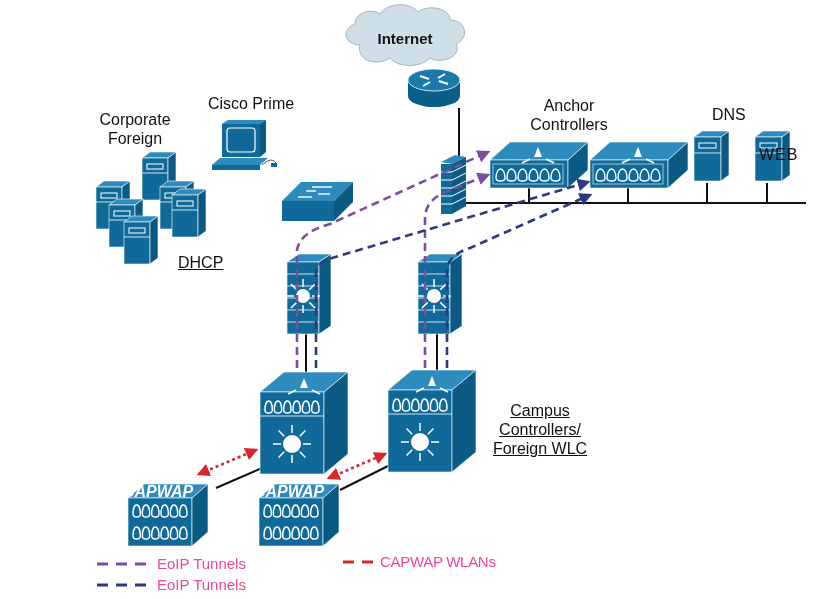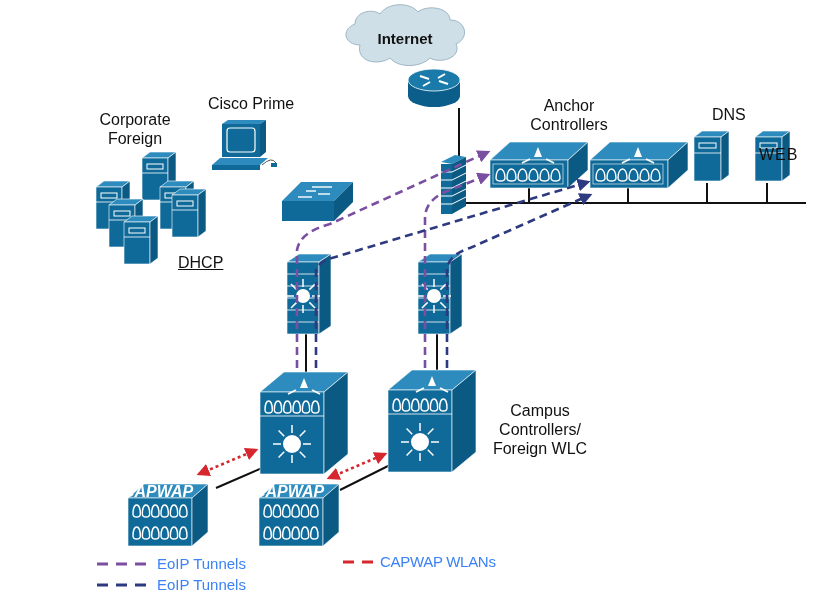--- a/index.html
+++ b/index.html
@@ -1,19 +1,19 @@
 <!DOCTYPE html>
 <html><head>
 <meta charset="utf-8">
 <style>
   html, body { margin:0; padding:0; background:#ffffff; }
   body { width:834px; height:599px; position:relative; overflow:hidden; font-family:"Liberation Sans", sans-serif; }
   #diagram { position:absolute; left:0; top:0; width:834px; height:599px; }
   .lbl { position:absolute; font-family:"Liberation Sans", sans-serif; font-size:16px; color:#111; text-align:center; line-height:19px; white-space:nowrap; }
-  .legend-item { position:absolute; font-size:15px; color:#3b82f6; white-space:nowrap; font-family:"Liberation Sans", sans-serif; }
+  .legend-item { position:absolute; font-size:15px; color:#ec4899; white-space:nowrap; font-family:"Liberation Sans", sans-serif; }
 </style>
 </head>
 <body>
 
 <svg id="diagram" viewBox="0 0 834 599" xmlns="http://www.w3.org/2000/svg">
   <defs>
     <marker id="arrPurple" viewBox="0 0 10 10" refX="8" refY="5" markerWidth="5" markerHeight="5" orient="auto">
       <path d="M0,0 L10,5 L0,10 Z" fill="#7a4ea0"></path>
     </marker>
     <marker id="arrNavy" viewBox="0 0 10 10" refX="8" refY="5" markerWidth="5" markerHeight="5" orient="auto">
@@ -303,21 +303,21 @@
   <div>Corporate</div>
   <div>Foreign</div>
 </div>
 <div class="lbl" style="left:178px;top:253px;text-decoration:underline;">DHCP</div>
 <div class="lbl" style="left:524px;top:96px;width:90px;">
   <div>Anchor</div>
   <div>Controllers</div>
 </div>
 <div class="lbl" style="left:712px;top:105px;">DNS</div>
 <div class="lbl" style="left:759px;top:105px;letter-spacing:1px;margin-top:40px;">WEB</div>
-<div class="lbl" style="left:490px;top:401px;width:100px;">
+<div class="lbl" style="left:490px;top:401px;width:100px;text-decoration:underline;">
   <div>Campus</div>
   <div>Controllers/</div>
   <div>Foreign WLC</div>
 </div>
 
 <div class="legend-item" style="left:157px;top:555px;">EoIP Tunnels</div>
 <div class="legend-item" style="left:157px;top:576px;">EoIP Tunnels</div>
 <div class="legend-item" style="left:380px;top:553px;letter-spacing:-0.3px;">CAPWAP WLANs</div>
 
 </body></html>

